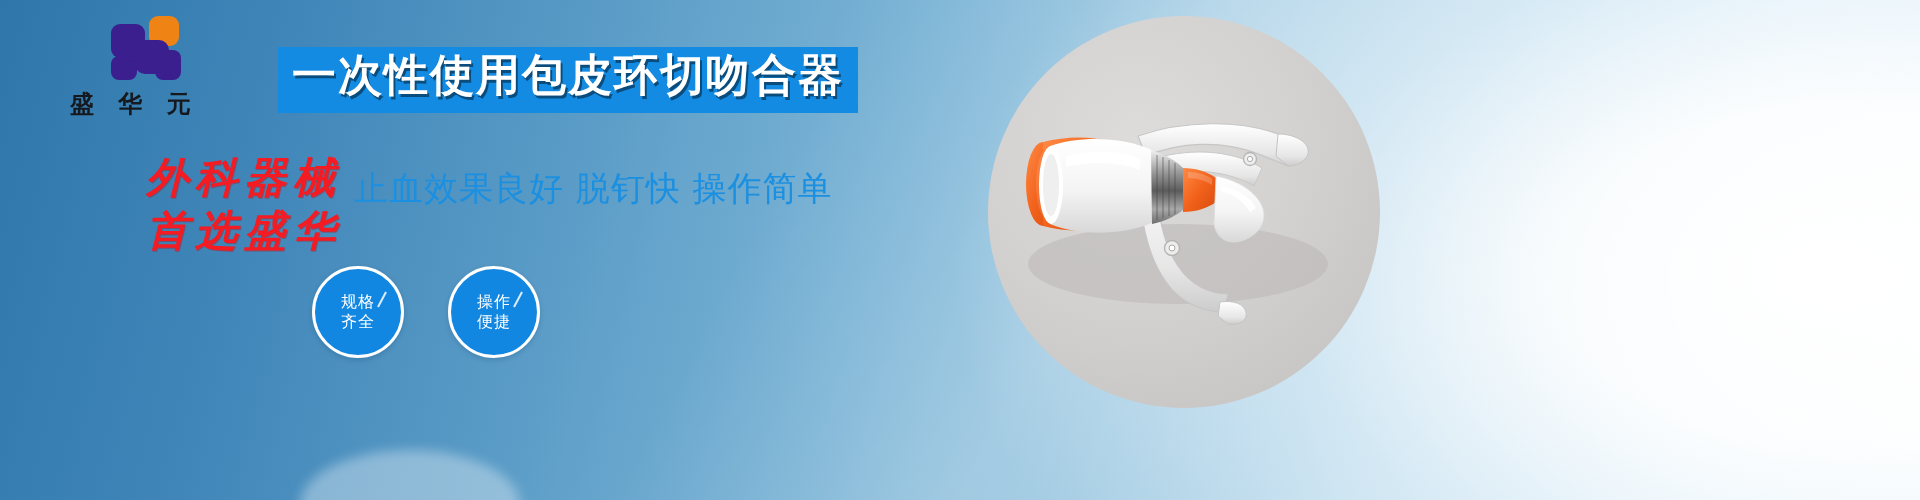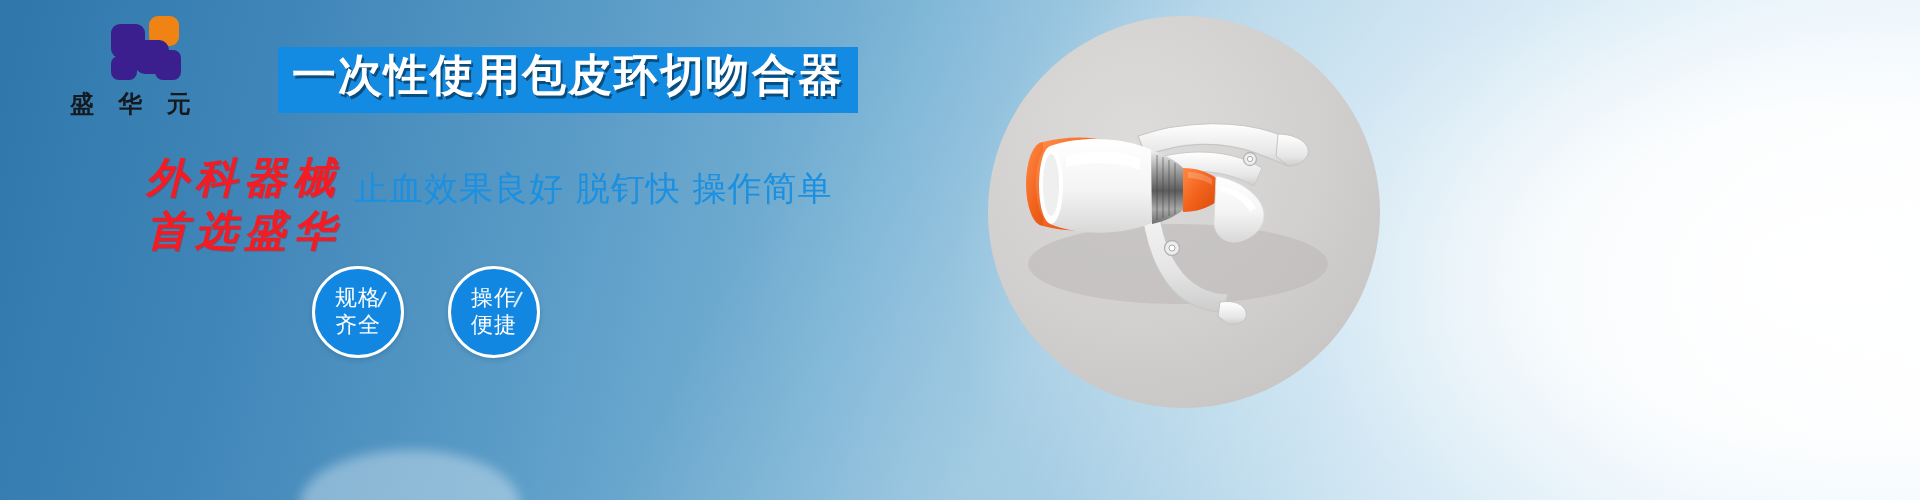--- a/index.html
+++ b/index.html
@@ -86,21 +86,21 @@
   .circle {
     width:92px; height:92px; border-radius:50%;
     background:#1287e2;
     border:3px solid #ffffff;
     box-shadow:0 2px 5px rgba(10,60,110,0.22);
     display:flex; flex-direction:column;
     align-items:center; justify-content:center;
     position:relative;
   }
   .circle .c-line {
-    color:#ffffff; font-size:22px; line-height:1.22; letter-spacing:1px;
+    color:#ffffff; font-size:16px; line-height:1.22; letter-spacing:1px;
     font-family:"DejaVu Sans","Liberation Sans",sans-serif;
   }
   .circle .slash {
     position:absolute; right:18px; top:22px;
     width:2px; height:17px; background:rgba(255,255,255,0.85);
     transform:rotate(28deg);
   }
 
   
   .photo-wrap {

